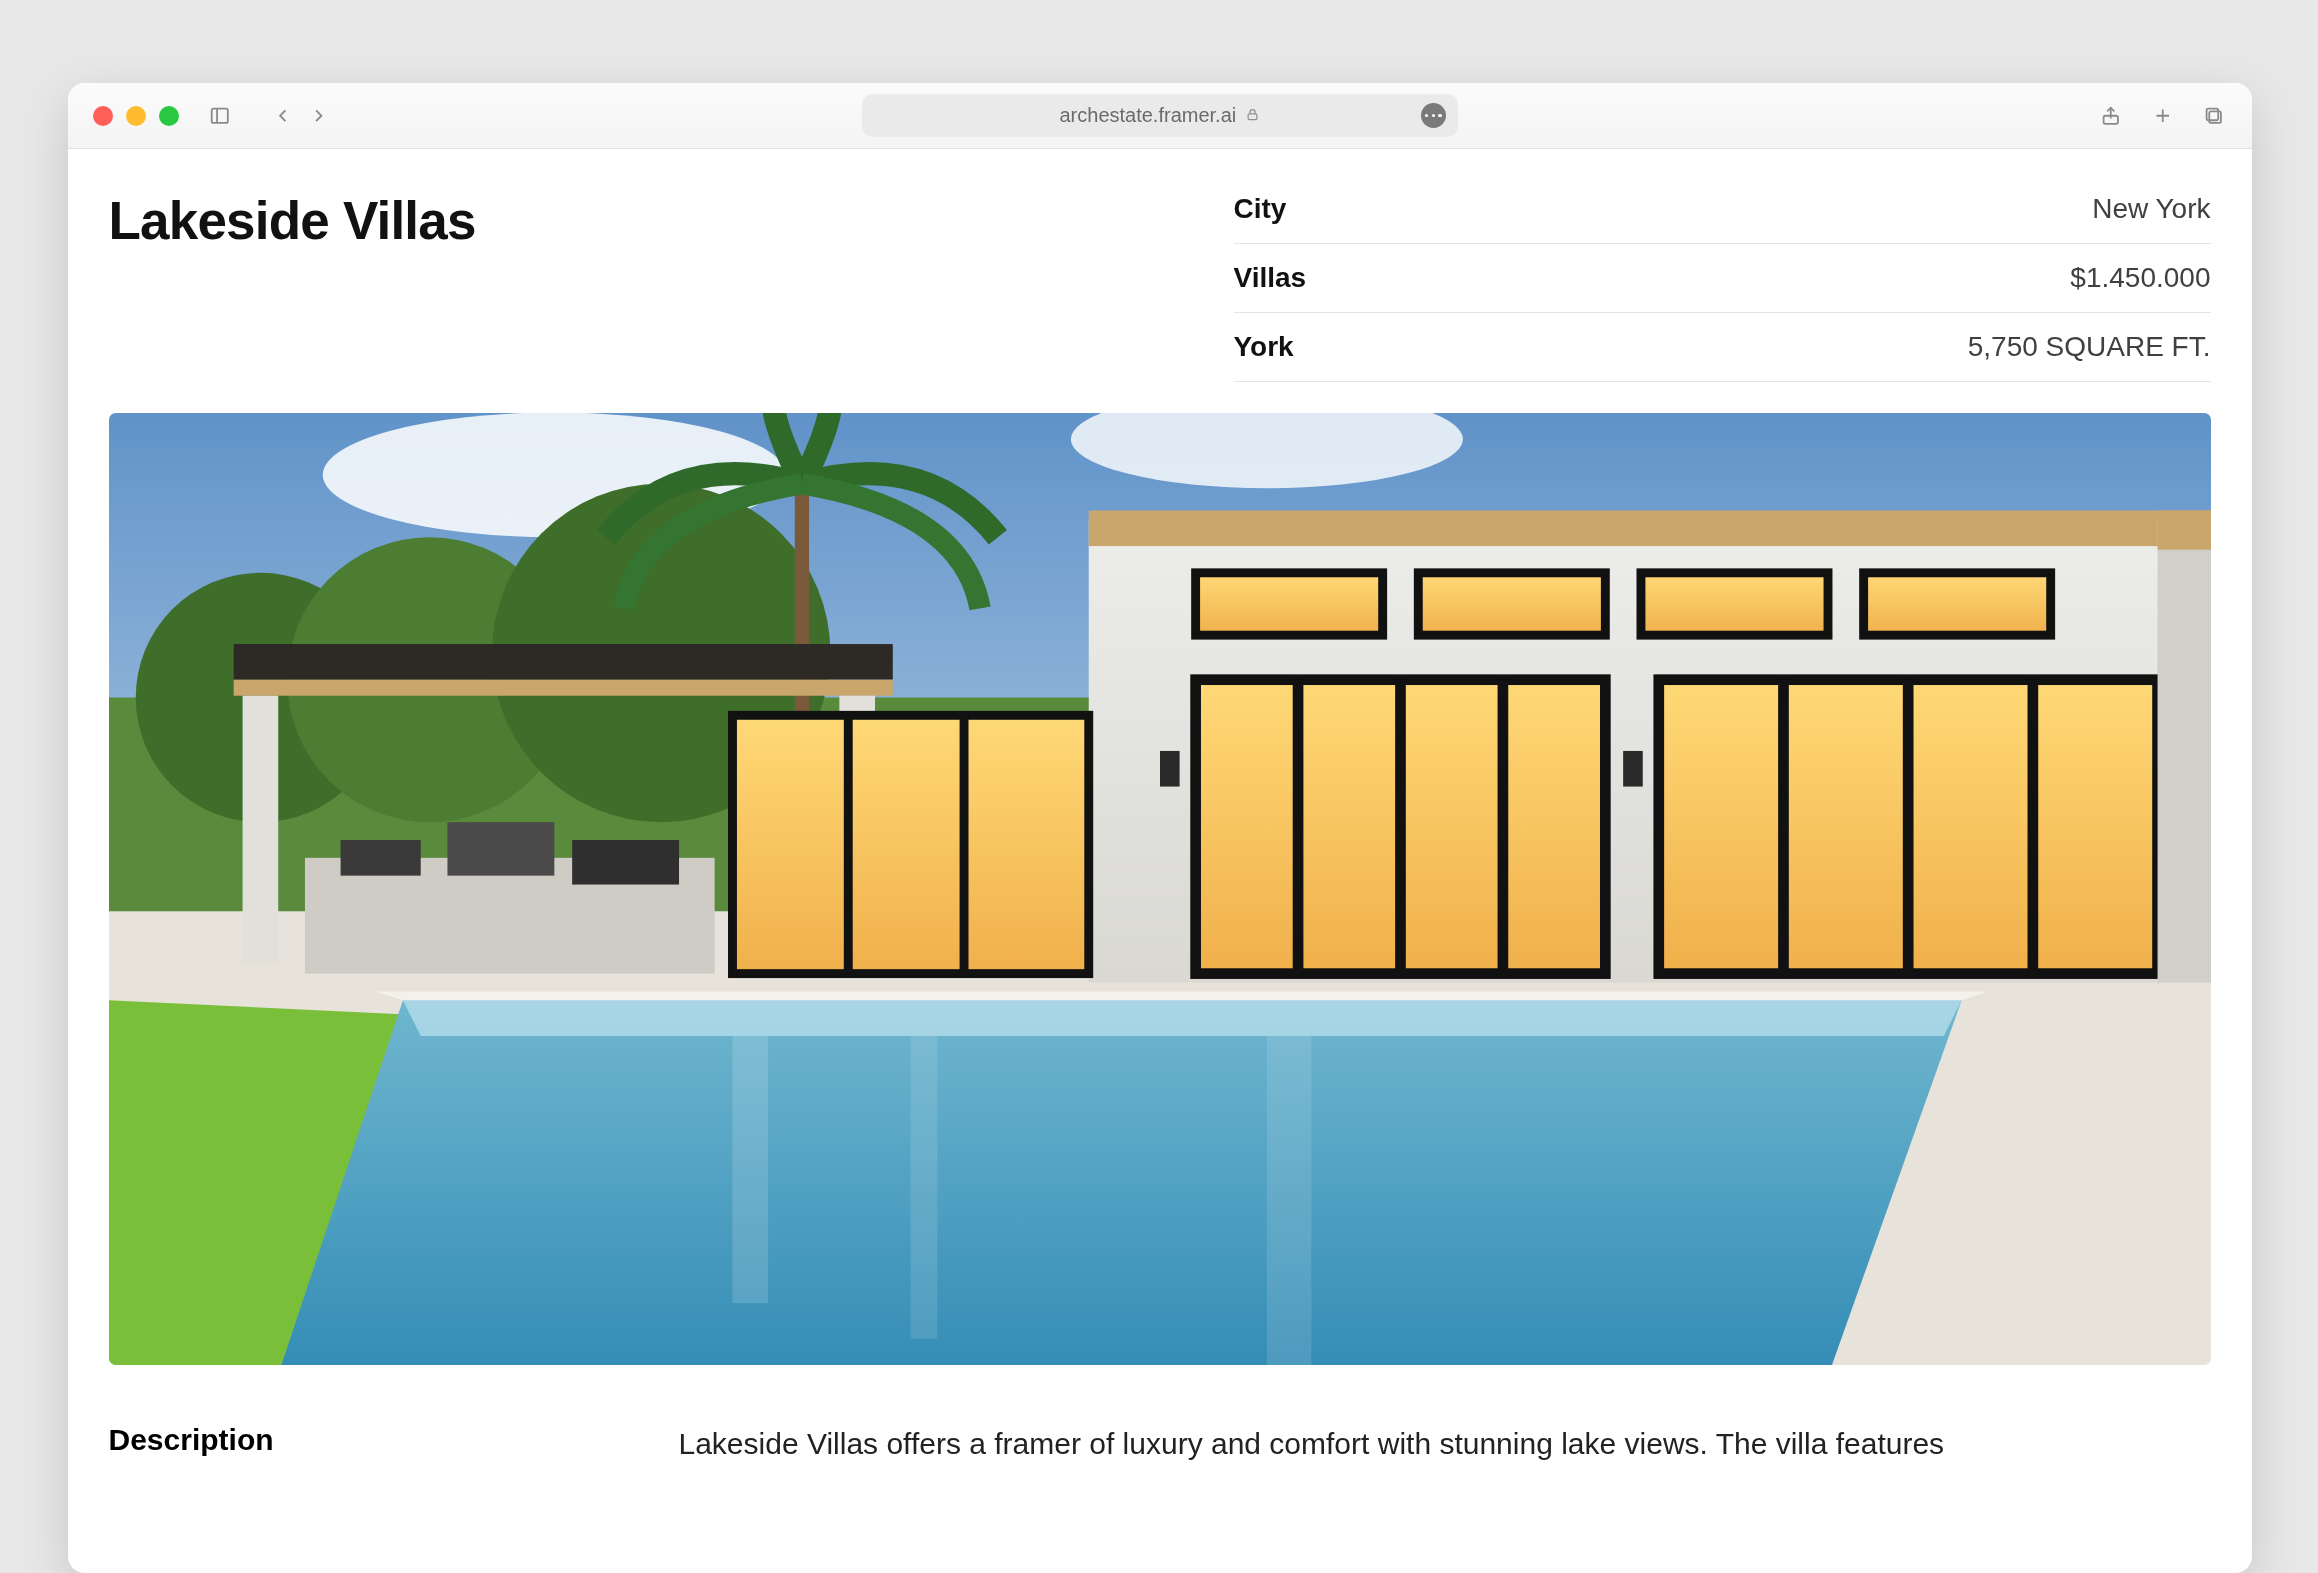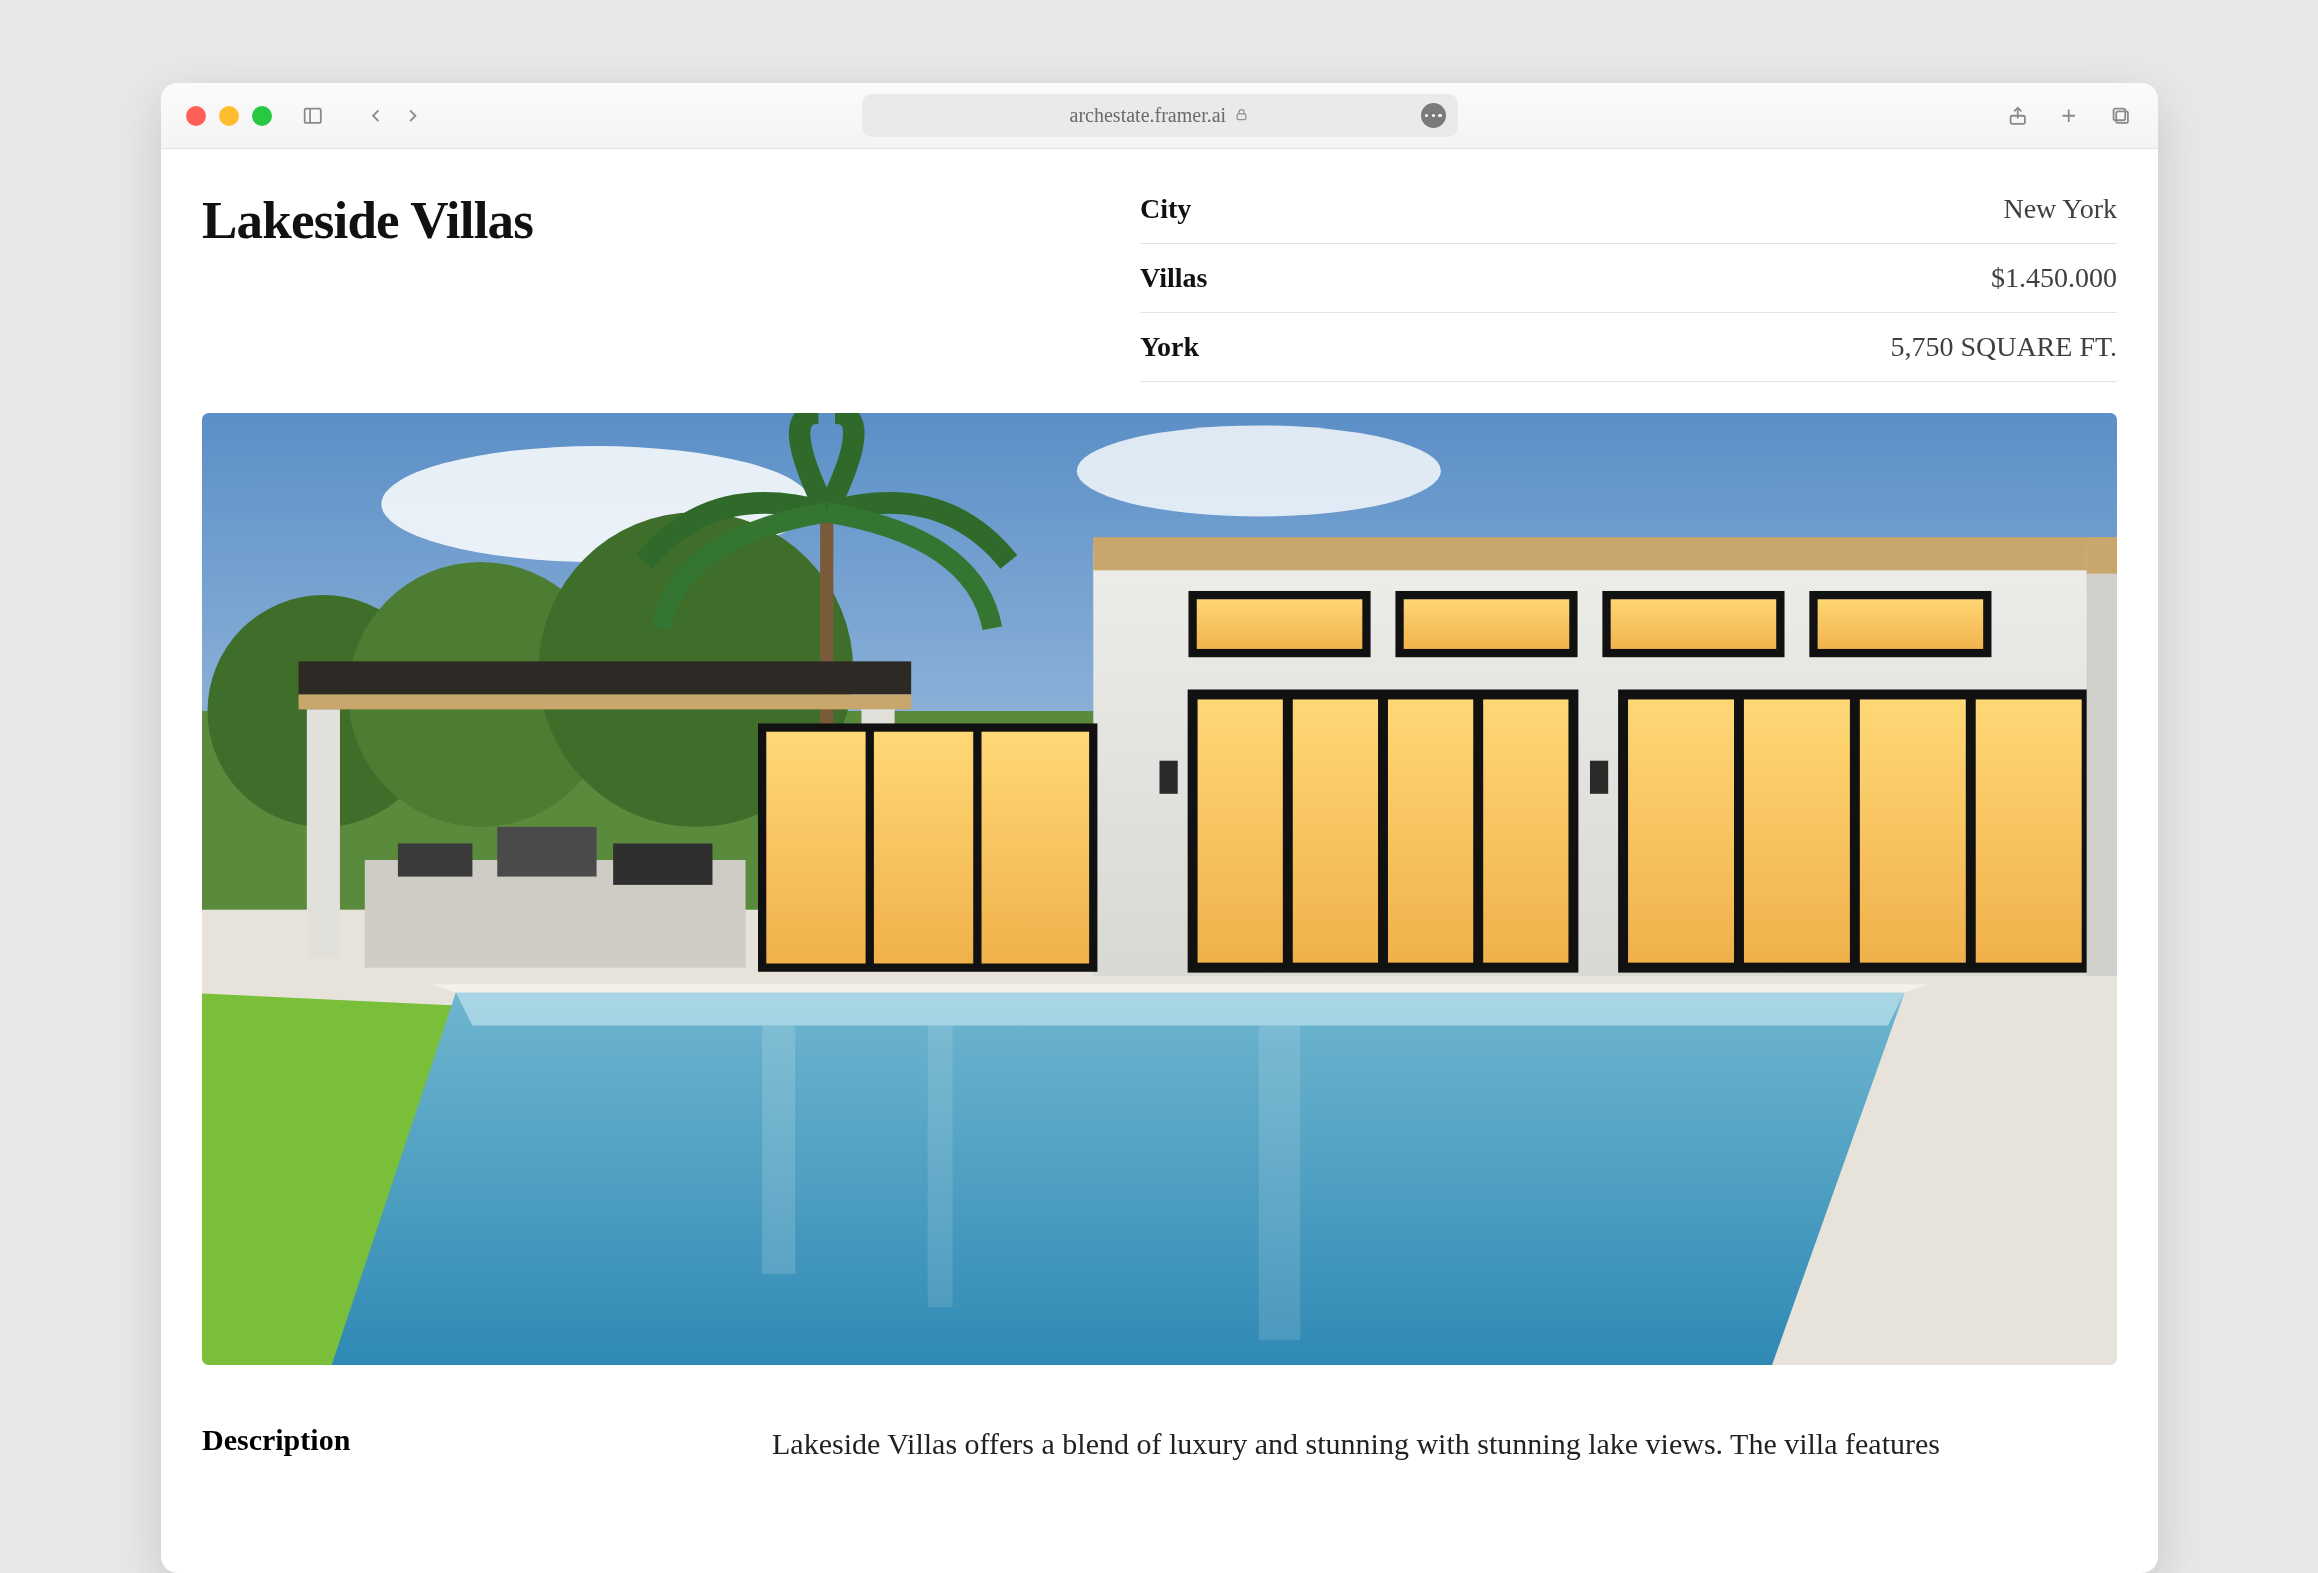--- a/index.html
+++ b/index.html
@@ -7,28 +7,27 @@
     background: #e8e8e8;
     font-family: -apple-system, BlinkMacSystemFont, "Segoe UI", Helvetica, Arial, sans-serif;
     width: 2319px;
     height: 1573px;
     overflow: hidden;
     padding-top: 83px;
     display: flex;
     justify-content: center;
   }
   .window {
-    width: 1997px;
+    width: 2184px;
     background: #fff;
     border-radius: 16.6px;
     box-shadow: 0 16.6px 50px rgba(0,0,0,0.15);
     overflow: hidden;
     display: flex;
     flex-direction: column;
-    font-family: Liberation Serif, serif;
   }
   .titlebar {
     height: 66px;
     background: linear-gradient(#fbfbfb,#f4f4f4);
     border-bottom: 0.8px solid #e2e2e2;
     display: flex;
     align-items: center;
     padding: 0 25px;
     position: relative;
   }
@@ -259,18 +258,18 @@
         <rect x="900" y="740" width="30" height="340" fill="#ffffff" opacity="0.12"></rect>
         <rect x="1300" y="740" width="50" height="380" fill="#ffffff" opacity="0.12"></rect>
 
         <rect x="1180" y="420" width="22" height="40" fill="#2a2a2a"></rect>
         <rect x="1700" y="420" width="22" height="40" fill="#2a2a2a"></rect>
       </svg>
     </div>
 
     <div class="desc-row">
       <div class="desc-label">Description</div>
-      <div class="desc-text">Lakeside Villas offers a blend of luxury and stunning with stunning lake views. The villa features</div>
+      <div class="desc-text">Lakeside Villas offers a framer of luxury and comfort with stunning lake views. The villa features</div>
     </div>
 
   </div>
 </div>
 
 
 </body></html>

